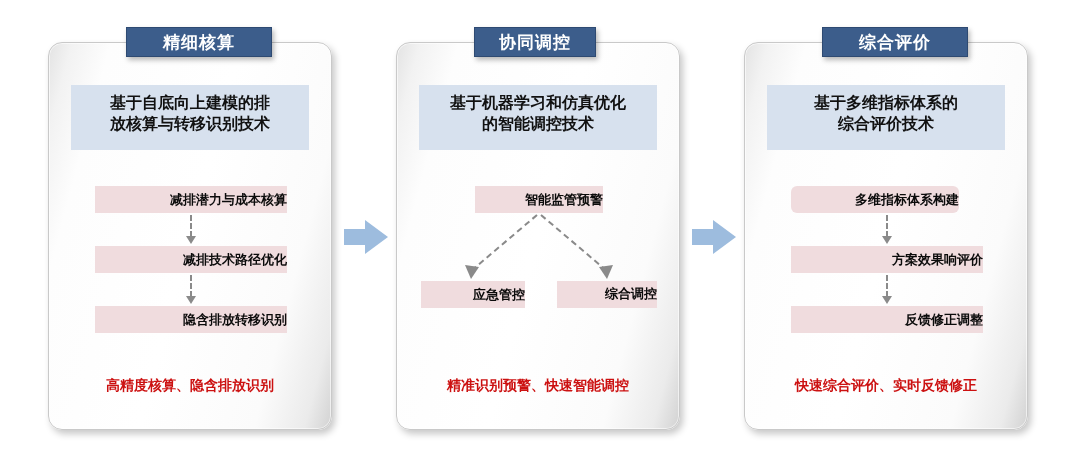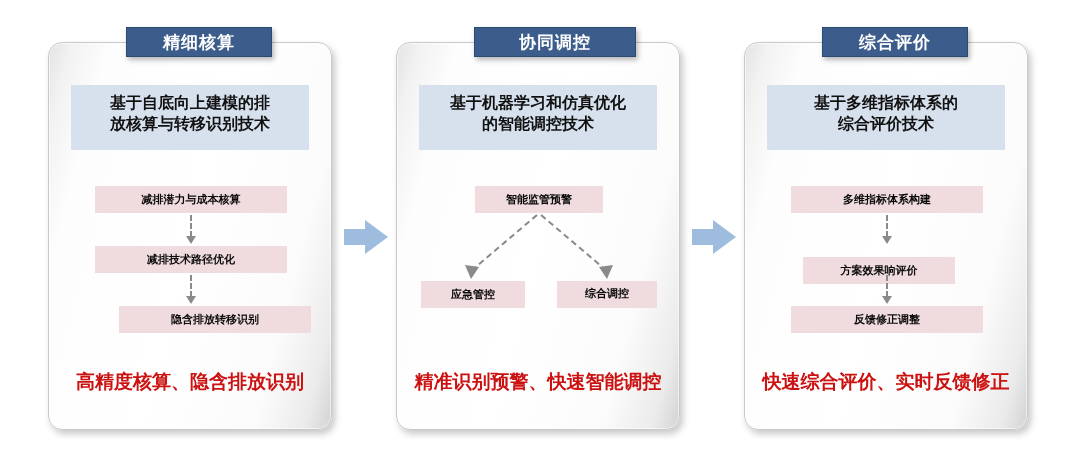--- a/index.html
+++ b/index.html
@@ -45,21 +45,21 @@
     color: #ffffff;
     font-size: 17px;
     font-weight: bold;
     line-height: 30px;
     text-align: center;
     letter-spacing: 1px;
     box-sizing: border-box;
     z-index: 5;
   }
   .tab-1 { left: 126px; width: 146px; }
-  .tab-2 { left: 474px; width: 162px; }
+  .tab-2 { left: 474px; width: 122px; }
   .tab-3 { left: 822px; width: 146px; }
 
   
   .subtitle {
     position: absolute;
     left: 22px;
     right: 22px;
     top: 42px;
     background: #d7e1ee;
     color: #111111;
@@ -69,25 +69,25 @@
     text-align: center;
     padding: 7px 4px 16px 4px;
     box-sizing: border-box;
   }
 
   
   .pbox {
     position: absolute;
     background: #f0dcde;
     color: #0b0b0b;
-    font-size: 11px;
+    font-size: 13px;
     font-weight: bold;
     line-height: 27px;
     height: 27px;
-    text-align: center;
+    text-align: right;
     box-sizing: border-box;
     white-space: nowrap;
   }
 
   
   .vconn {
     position: absolute;
     width: 12px;
     height: 30px;
   }
@@ -117,21 +117,21 @@
     pointer-events: none;
   }
 
   
   .summary {
     position: absolute;
     left: 8px;
     right: 8px;
     bottom: 34px;
     color: #cc1111;
-    font-size: 19px;
+    font-size: 14px;
     font-weight: bold;
     text-align: center;
     white-space: nowrap;
   }
 
   
   .flow-arrow {
     position: absolute;
     top: 220px;
     width: 44px;
@@ -170,21 +170,21 @@
       <div class="stem"></div>
         <div class="head"></div>
     </div>
 
     <div class="pbox" style="left:46px; width:192px; top:203px;">减排技术路径优化</div>
     <div class="vconn" style="left:136px; top:232px;">
       <div class="stem"></div>
         <div class="head"></div>
     </div>
 
-    <div class="pbox" style="left:46px; width:192px; top:263px;margin-left:24px;">隐含排放转移识别</div>
+    <div class="pbox" style="left:46px; width:192px; top:263px;">隐含排放转移识别</div>
 
     <div class="summary">高精度核算、隐含排放识别</div>
   </div>
 
   <div class="panel panel-2">
     <div class="subtitle">
       <div>基于机器学习和仿真优化</div>
       <div>的智能调控技术</div>
     </div>
 
@@ -202,27 +202,27 @@
 
     <div class="summary">精准识别预警、快速智能调控</div>
   </div>
 
   <div class="panel panel-3">
     <div class="subtitle">
       <div>基于多维指标体系的</div>
       <div>综合评价技术</div>
     </div>
 
-    <div class="pbox" style="left:46px; width:192px; top:143px;">多维指标体系构建</div>
+    <div class="pbox" style="left:46px; width:168px; top:143px;border-radius:6px;">多维指标体系构建</div>
     <div class="vconn" style="left:136px; top:172px;">
       <div class="stem"></div>
         <div class="head"></div>
     </div>
 
-    <div class="pbox" style="left:46px; width:152px; top:214px;margin-left:12px;">方案效果响评价</div>
+    <div class="pbox" style="left:46px; width:192px; top:203px;">方案效果响评价</div>
     <div class="vconn" style="left:136px; top:232px;">
       <div class="stem"></div>
         <div class="head"></div>
     </div>
 
     <div class="pbox" style="left:46px; width:192px; top:263px;">反馈修正调整</div>
 
     <div class="summary">快速综合评价、实时反馈修正</div>
   </div>
 

